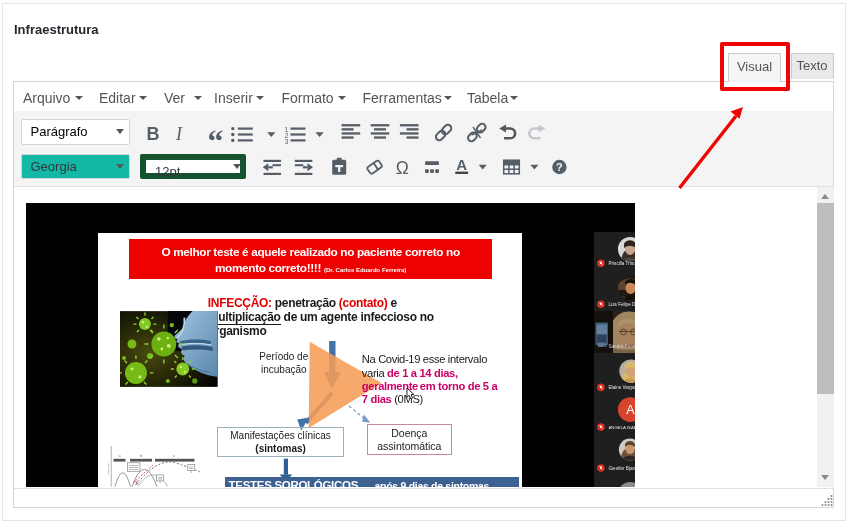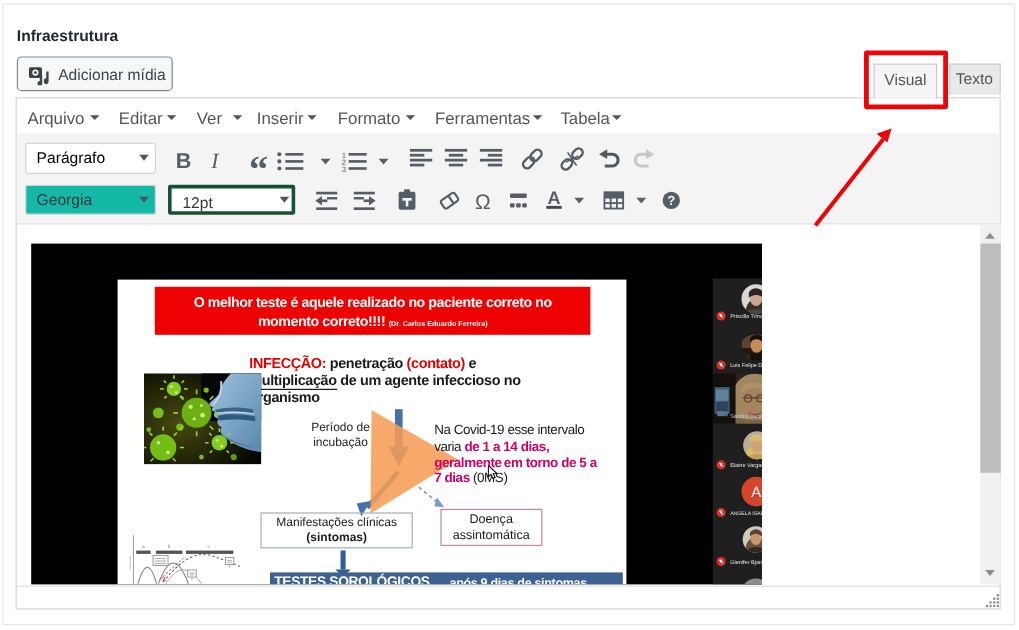--- a/index.html
+++ b/index.html
@@ -7,32 +7,20 @@
 .caret{position:absolute;width:0;height:0;border-left:4px solid transparent;border-right:4px solid transparent;border-top:4.5px solid #555}
 .mitem{position:absolute;top:90px;font-size:14px;color:#555}
 </style></head>
 <body>
 <div id="stage" style="position:relative;width:849px;height:525px;overflow:hidden;background:#fff">
 
   <div class="abs" style="left:2px;top:3px;width:844px;height:518px;border:1px solid #e5e5e5"></div>
 
   <div class="abs" style="left:14px;top:22px;font-size:13px;font-weight:bold;color:#23282d">Infraestrutura</div>
 
-  <div class="abs" style="left:13.5px;top:47px;width:130px;height:29px;border:1px solid #7e8993;border-radius:4px;background:#f6f7f7">
-    <svg class="abs" style="left:9px;top:7px" width="18" height="16" viewBox="0 0 18 16">
-      <g fill="#3c434a">
-        <rect x="0" y="1" width="11" height="9" rx="1.6"></rect>
-        <circle cx="5.5" cy="5.5" r="2.6" fill="#f6f7f7"></circle>
-        <circle cx="5.5" cy="5.5" r="1.2" fill="#3c434a"></circle>
-        <path d="M14.5 4.5 L16.5 4.5 L16.5 12.5 A2 2.4 0 1 1 14.5 10.2 Z"></path>
-        <path d="M9.2 8 L11.2 8 L11.2 14.5 A2 2.2 0 1 1 9.2 12.4 Z"></path>
-      </g>
-    </svg>
-    <div class="abs" style="left:34px;top:6.5px;font-size:13px;color:#3c434a">Adicionar mídia</div>
-  </div>
 
   <div class="abs" style="left:728px;top:53px;width:53px;height:29px;background:#f5f5f5;border:1px solid #ccc;border-bottom:none;font-size:13px;color:#555;text-align:center;line-height:26px;z-index:3">Visual</div>
   <div class="abs" style="left:790.5px;top:53px;width:43px;height:25.5px;background:#e9e9e9;border:1px solid #ccc;border-bottom:none;font-size:13px;color:#555;text-align:center;line-height:24px;z-index:3">Texto</div>
 
   <div class="abs" style="left:13px;top:81px;width:821px;height:427px;border:1px solid #d5d5d5;background:#fff"></div>
 
   <div class="abs" style="left:14px;top:111px;width:819px;height:75.5px;background:#f4f4f4;border-bottom:1px solid #e0e0e0"></div>
 
   <div class="mitem" style="left:22.9px">Arquivo</div>
     <div class="caret" style="left:75px;top:95.5px"></div>
@@ -47,21 +35,21 @@
   <div class="mitem" style="left:362.5px">Ferramentas</div>
     <div class="caret" style="left:443.5px;top:95.5px"></div>
   <div class="mitem" style="left:467px">Tabela</div>
     <div class="caret" style="left:510px;top:95.5px"></div>
 
   <div class="abs" style="left:20.5px;top:119px;width:109.5px;height:25.5px;background:#fff;border:1px solid #d4d4d4;border-radius:2px;font-size:13px;color:#000000;line-height:24px;padding-left:9px">Parágrafo</div>
   <div class="caret" style="left:116px;top:129px;border-top-width:5px"></div>
 
   <div class="abs" style="left:20.5px;top:153.5px;width:109.5px;height:25.5px;background:#14b8a6;border:1px solid #d4d4d4;border-radius:2px;font-size:13px;color:#32373c;line-height:24px;padding-left:9px">Georgia</div>
   <div class="caret" style="left:116px;top:163.5px;border-top-width:5px"></div>
-  <div class="abs" style="left:140px;top:153.5px;width:106px;height:25.5px;background:#fff;border:3px solid #14532d;border-radius:2px;font-size:13px;color:#32373c;line-height:24px;padding-left:9px">12pt</div>
+  <div class="abs" style="left:140px;top:153.5px;width:106px;height:25.5px;background:#fff;border:6px solid #14532d;border-radius:2px;font-size:13px;color:#32373c;line-height:24px;padding-left:9px">12pt</div>
   <div class="caret" style="left:233px;top:163.5px;border-top-width:5px"></div>
 
   <svg class="abs" style="left:0;top:0" width="620" height="200" viewBox="0 0 620 200">
     <g fill="#555d66">
       <text x="153" y="140" text-anchor="middle" font-size="18" font-weight="bold" font-family="Liberation Sans">B</text>
       <text x="179" y="140" text-anchor="middle" font-size="18" font-style="italic" font-family="Liberation Serif">I</text>
       <text x="215.5" y="151.5" text-anchor="middle" font-size="32" font-weight="bold" font-family="Liberation Serif">“</text>
 
       <circle cx="232.8" cy="128.6" r="1.7"></circle>
         <circle cx="232.8" cy="134.5" r="1.7"></circle>

